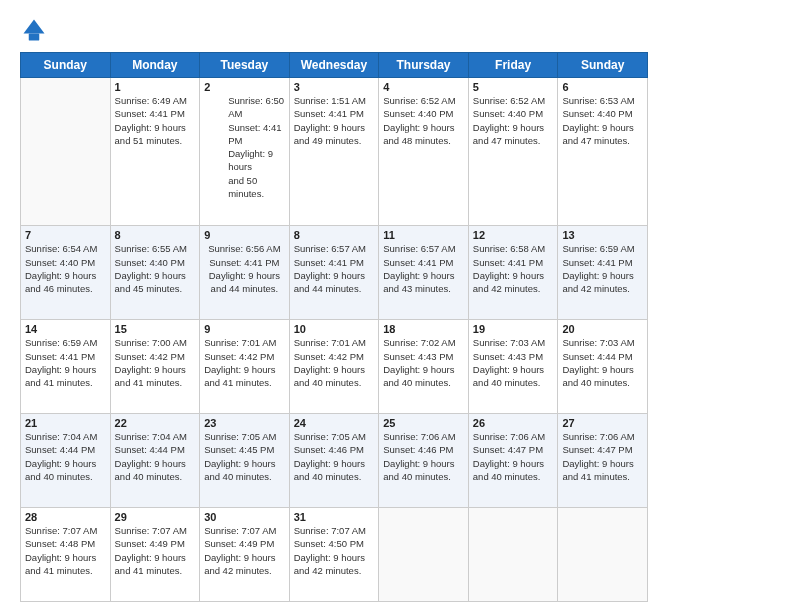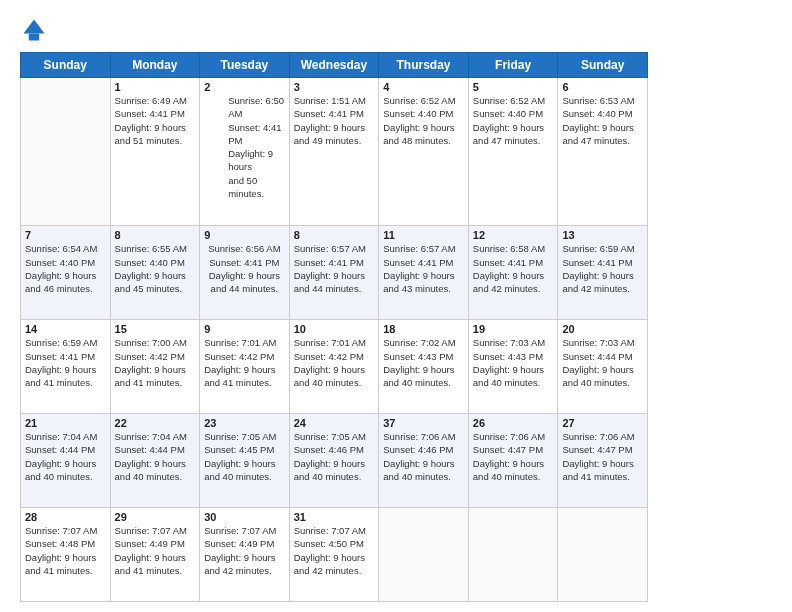--- a/index.html
+++ b/index.html
@@ -304,21 +304,21 @@
 and 40 minutes.</div>
           </td>
           <td>
             <div class="day-number">24</div>
             <div class="day-info" style="white-space: pre-line;">Sunrise: 7:05 AM
 Sunset: 4:46 PM
 Daylight: 9 hours
 and 40 minutes.</div>
           </td>
           <td>
-            <div class="day-number">37</div>
+            <div class="day-number">25</div>
             <div class="day-info" style="white-space: pre-line;">Sunrise: 7:06 AM
 Sunset: 4:46 PM
 Daylight: 9 hours
 and 40 minutes.</div>
           </td>
           <td>
             <div class="day-number">26</div>
             <div class="day-info" style="white-space: pre-line;">Sunrise: 7:06 AM
 Sunset: 4:47 PM
 Daylight: 9 hours

